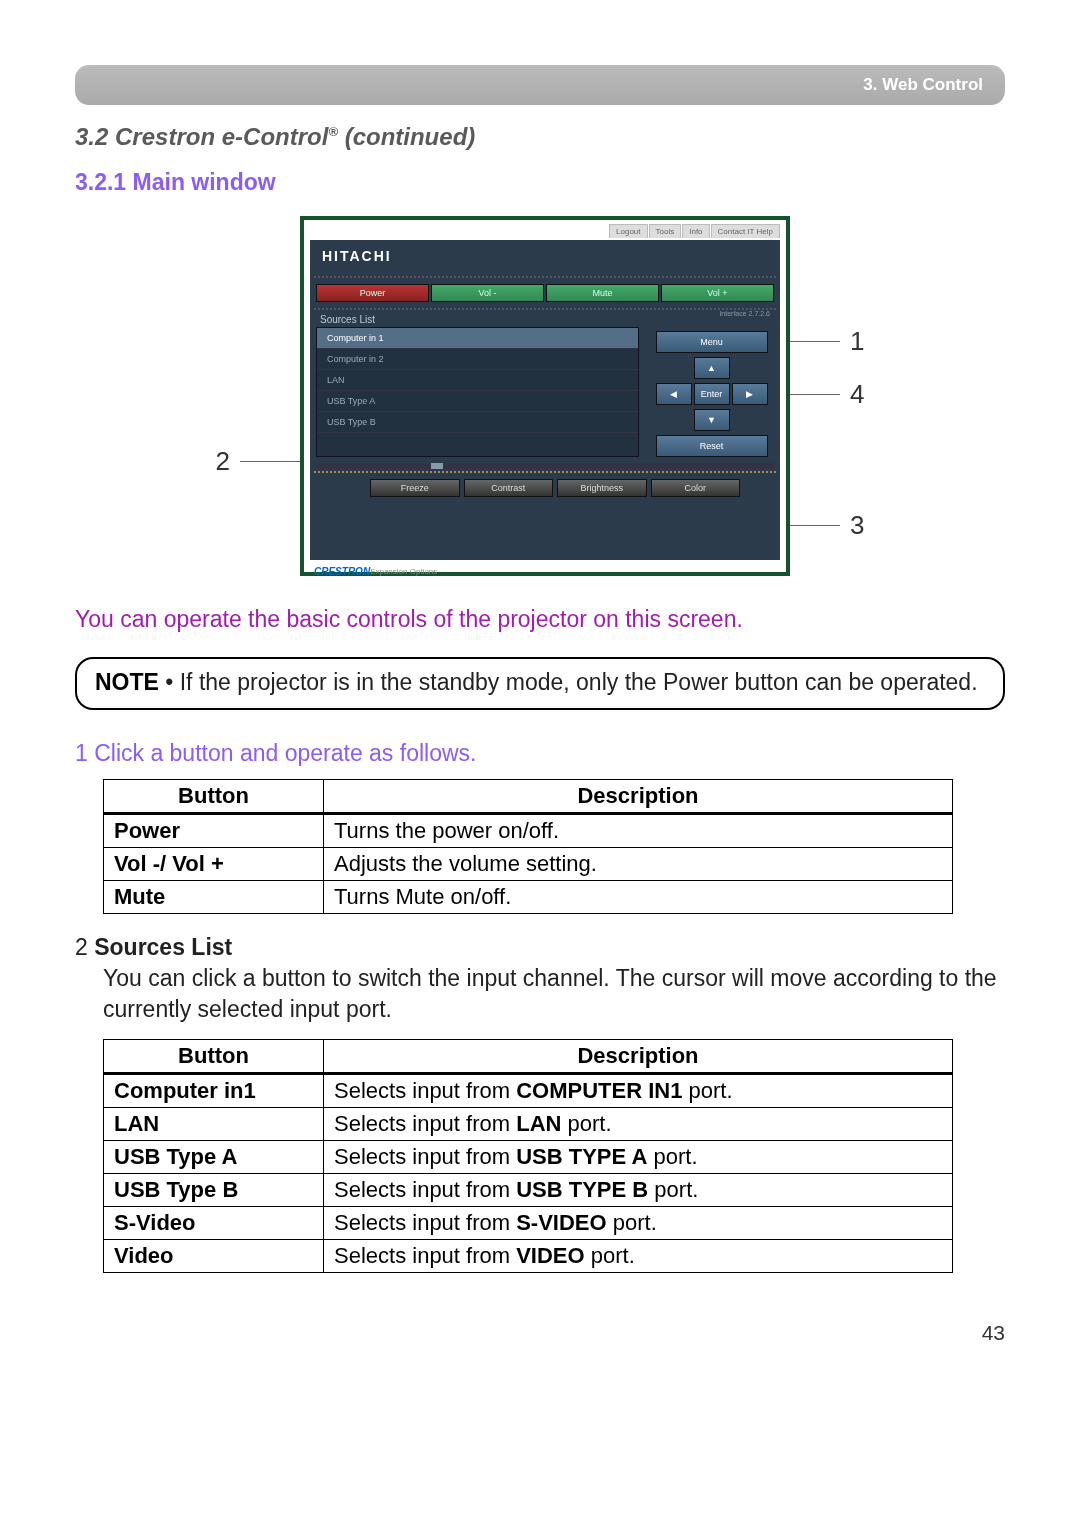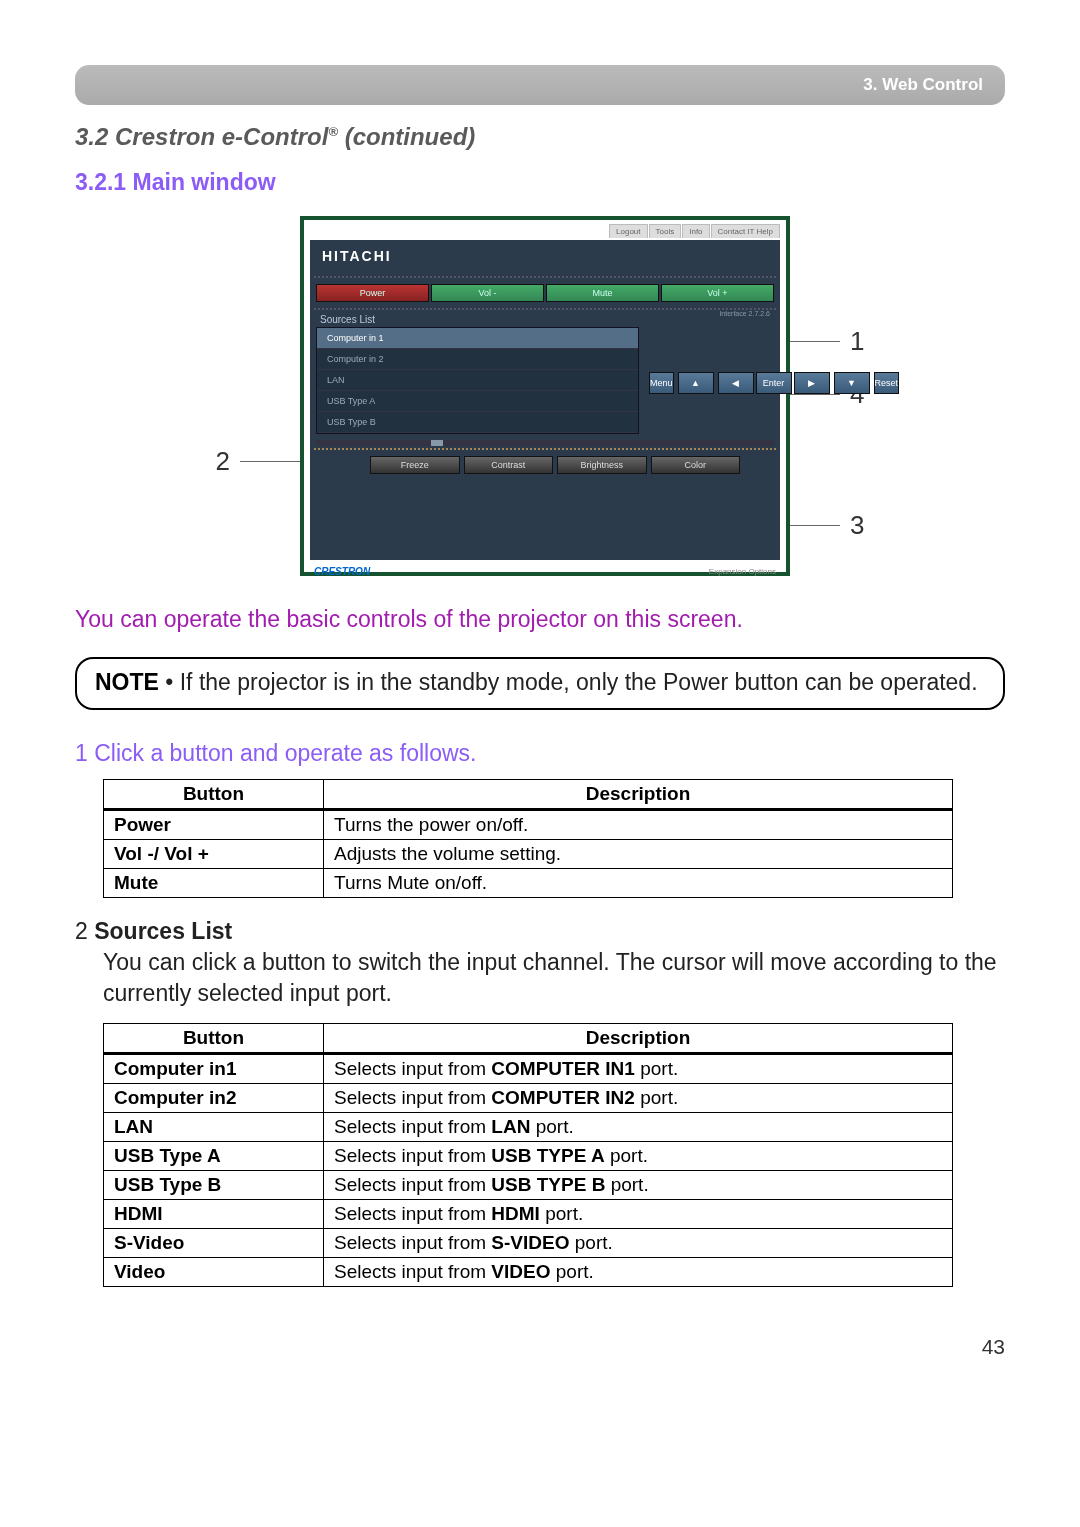--- a/index.html
+++ b/index.html
@@ -115,34 +115,34 @@
     padding: 3px 0;
     text-align: center;
     flex: 1;
   }
   .ui-btn.red { background: linear-gradient(to bottom,#b33,#822); }
   .src-label { font-size: 10px; color: #bcd; padding: 2px 10px; }
   .ui-middle { display: flex; padding: 0 6px 6px 6px; gap: 10px; }
   .src-list { flex: 1; background: #223140; border: 1px solid #112; }
   .src-item { padding: 5px 10px; font-size: 9px; color: #9ab; border-bottom: 1px solid #334; }
   .src-item.sel { background: #556e88; color: #fff; }
-  .nav-pad { width: 125px; display: flex; flex-direction: row; gap: 4px; align-items: center; padding-top: 4px;}
+  .nav-pad { width: 125px; display: flex; flex-direction: column; gap: 4px; align-items: center; padding-top: 4px;}
   .nav-row { display: flex; gap: 2px; }
   .nav-btn {
     background: linear-gradient(to bottom,#5a7a9a,#3a5a7a);
     border: 1px solid #111;
     color: #fff;
     font-size: 9px;
     width: 36px; height: 22px;
     display: flex; align-items: center; justify-content: center;
   }
   .nav-btn.wide { width: 112px; }
   .ui-bottom-row { display: flex; gap: 4px; padding: 4px 40px 2px 60px; }
   .ui-bot-btn { flex: 1; background: linear-gradient(to bottom,#666,#333); color: #ddd; font-size: 9px; text-align: center; padding: 3px 0; border: 1px solid #111; }
-  .ui-footer { display: flex; justify-content: space-between; align-items: center; padding: 6px 10px; font-size: 8px; color: #888; }
+  .ui-footer { display: flex; align-items: center; padding: 6px 10px; font-size: 8px; color: #888; }
   .crestron { color: #06c; font-weight: bold; font-style: italic; font-size: 10px; }
   .interface-txt { position: absolute; right: 10px; top: 70px; font-size: 7px; color: #89a; }
   .ui-scroll { height: 6px; background: #334; margin: 0 6px; position: relative; }
   .ui-scroll::after { content: ""; position: absolute; left: 25%; top: 0; width: 12px; height: 6px; background: #89a; }
 
   .body-text {
     font-size: 23px;
     color: #a21caf;
     line-height: 1.35;
     margin-bottom: 22px;
@@ -158,21 +158,21 @@
   .numbered { font-size: 23px; color: #8b5cf6; margin-bottom: 12px; }
   .sources-title { font-size: 23px; color: #222; margin: 20px 0 2px 0; }
   .sources-title .num { font-weight: normal; }
   .sources-title .lbl { font-weight: bold; }
   .sources-desc { font-size: 23px; color: #222; margin: 0 0 14px 28px; line-height: 1.35; }
 
   table.doc {
     width: 850px;
     margin: 0 0 0 28px;
     border-collapse: collapse;
-    font-size: 19px;
+    font-size: 22px;
   }
   table.doc th, table.doc td {
     border: 1.5px solid #000;
     padding: 3px 10px;
     text-align: left;
     vertical-align: top;
   }
   table.doc th {
     text-align: center;
     font-weight: bold;
@@ -322,40 +322,32 @@
       <th>Button</th>
       <th>Description</th>
     </tr>
   </thead>
   <tbody id="t2-body">
       <tr>
         <td>Computer in1</td>
         <td class="desc"><span>Selects input from </span><span class="b">COMPUTER IN1</span><span> port.</span></td>
       </tr>
       <tr>
-        <td>Computer in2</td>
-        <td class="desc"><span>Selects input from </span><span class="b">COMPUTER IN2</span><span> port.</span></td>
-      </tr>
-      <tr>
         <td>LAN</td>
         <td class="desc"><span>Selects input from </span><span class="b">LAN</span><span> port.</span></td>
       </tr>
       <tr>
         <td>USB Type A</td>
         <td class="desc"><span>Selects input from </span><span class="b">USB TYPE A</span><span> port.</span></td>
       </tr>
       <tr>
         <td>USB Type B</td>
         <td class="desc"><span>Selects input from </span><span class="b">USB TYPE B</span><span> port.</span></td>
       </tr>
       <tr>
-        <td>HDMI</td>
-        <td class="desc"><span>Selects input from </span><span class="b">HDMI</span><span> port.</span></td>
-      </tr>
-      <tr>
         <td>S-Video</td>
         <td class="desc"><span>Selects input from </span><span class="b">S-VIDEO</span><span> port.</span></td>
       </tr>
       <tr>
         <td>Video</td>
         <td class="desc"><span>Selects input from </span><span class="b">VIDEO</span><span> port.</span></td>
       </tr>
     </tbody>
 </table>
 

